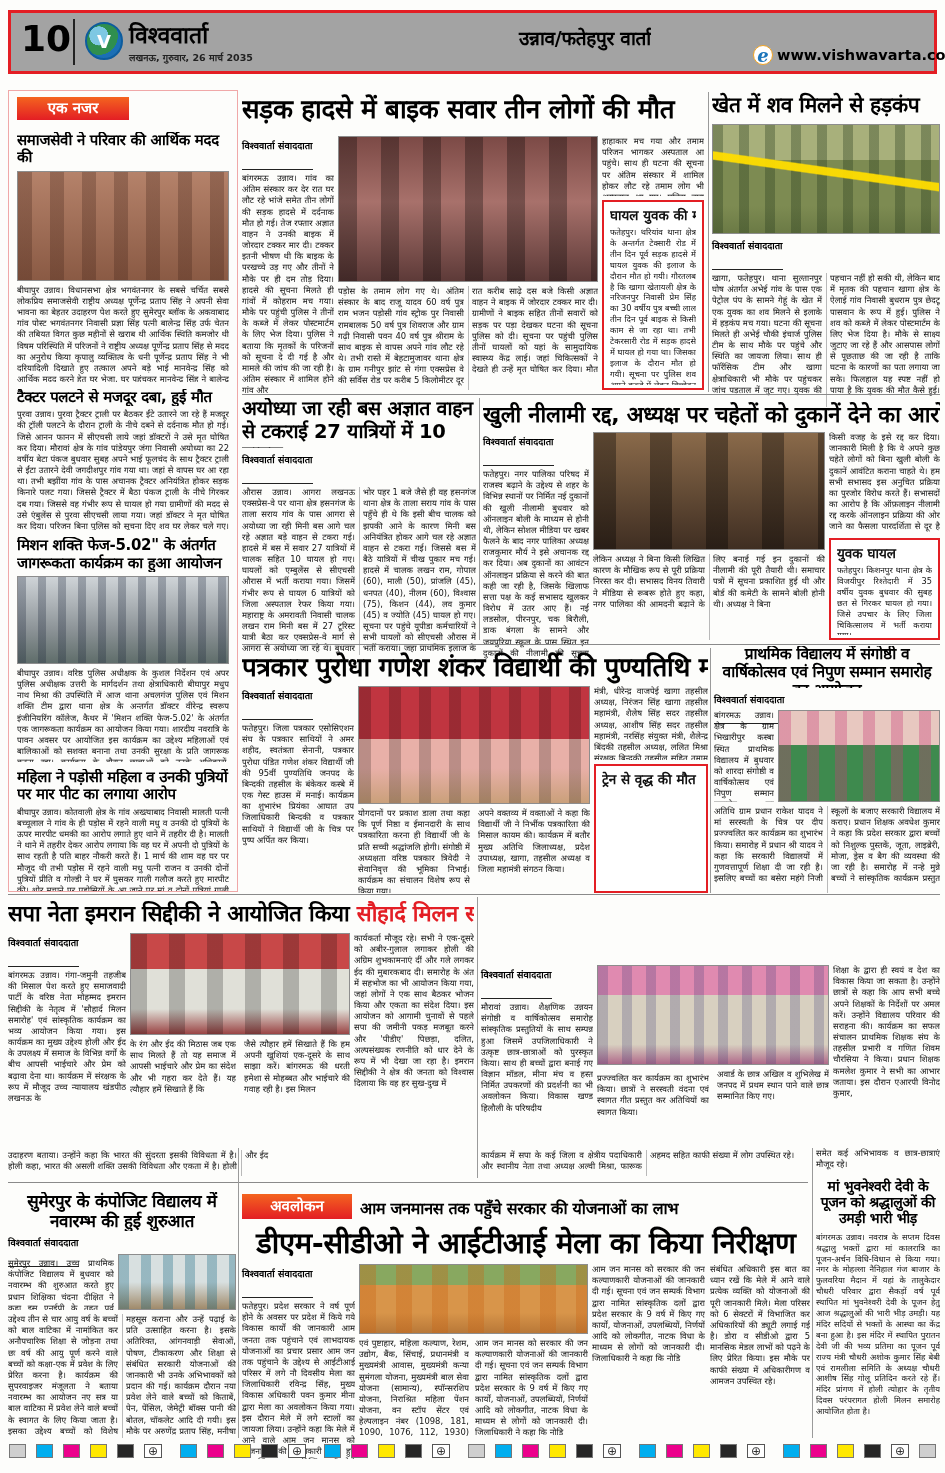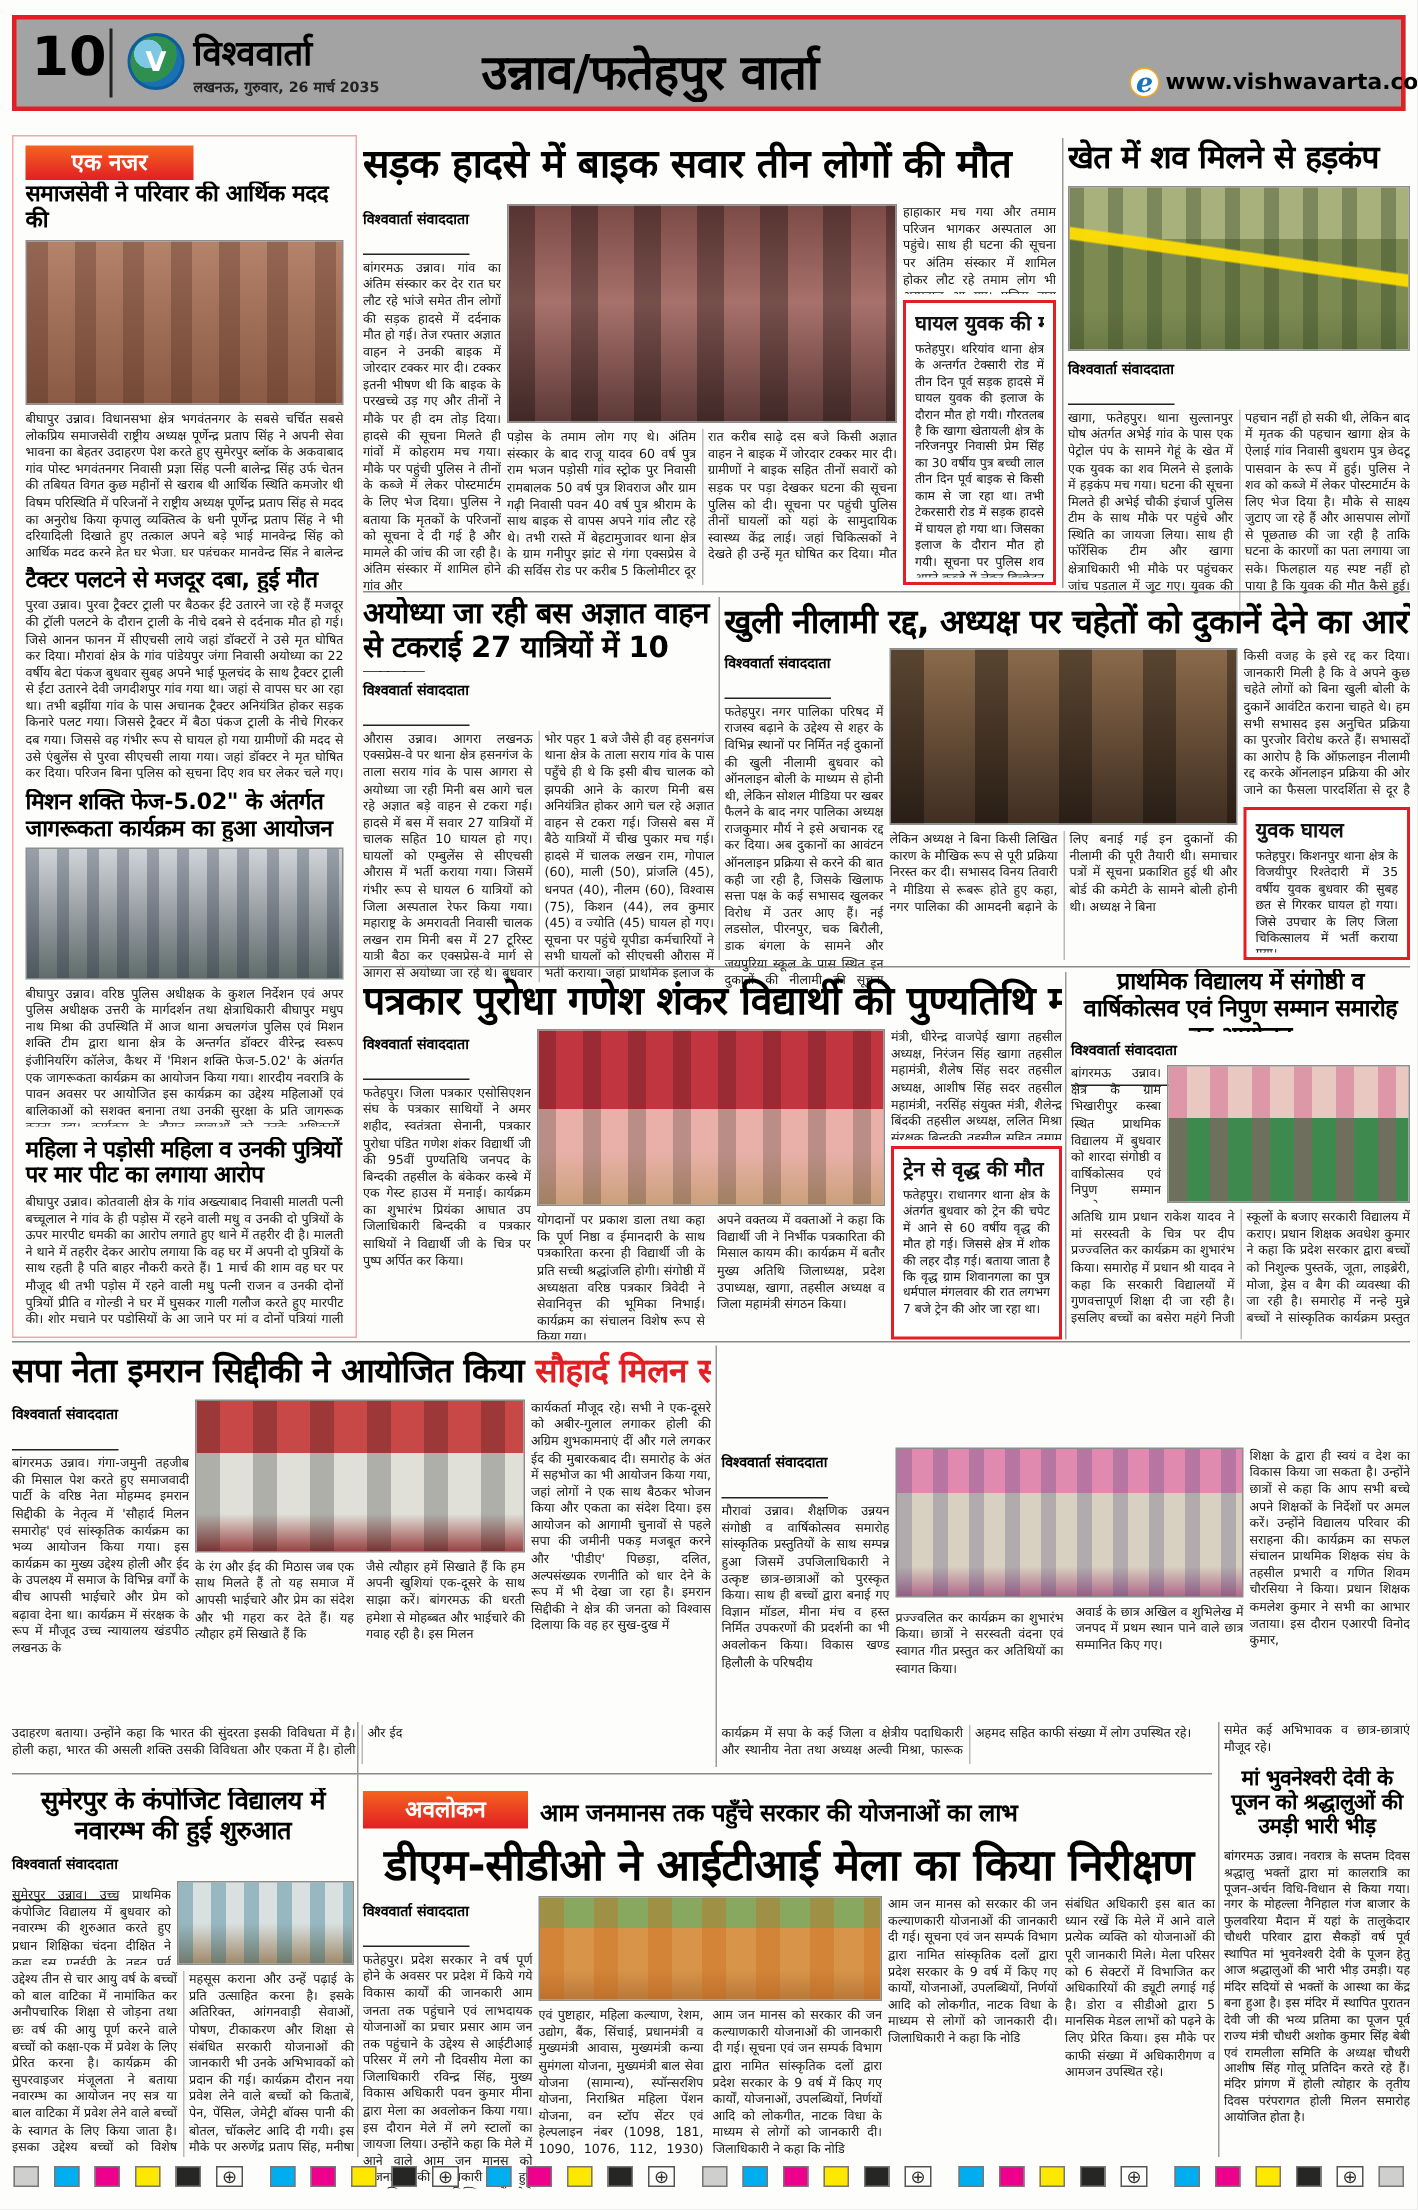--- a/index.html
+++ b/index.html
@@ -41,30 +41,30 @@
 <body>
 
 <div class="page">
 
   <div class="abs" style="left:8px;top:10px;width:929px;height:64px;border:3px solid #e31e24;background:#a3a3a3">
     <div class="abs" style="left:10px;top:5px;font-size:36px;font-weight:700;color:#000">10</div>
     <div class="abs" style="left:62px;top:6px;width:2px;height:46px;background:#222"></div>
     <div class="abs globe" style="left:74px;top:9px">V</div>
     <div class="abs" style="left:118px;top:5px;font-size:23px;font-weight:700;color:#000">विश्ववार्ता</div>
     <div class="abs" style="left:118px;top:38px;font-size:9.5px;font-weight:700;color:#222">लखनऊ,   गुरुवार, 26 मार्च 2035</div>
-    <div class="abs hl" style="left:310px;top:12px;width:330px;font-size:32px;text-align:left">उन्नाव/फतेहपुर वार्ता</div>
+    <div class="abs hl" style="left:310px;top:12px;width:330px;font-size:19px;text-align:right">उन्नाव/फतेहपुर वार्ता</div>
     <div class="abs" style="left:742px;top:32px;display:flex;align-items:center;gap:4px">
       <span class="eicon">e</span>
       <span style="font-size:14.5px;font-weight:700;color:#000">www.vishwavarta.com</span>
     </div>
   </div>
 
   <div class="abs sidebar" style="left:8px;top:90px;width:230px;height:802px">
     <div class="tagred" style="width:112px;height:23px;font-size:15px;line-height:23px">एक नजर</div>
-    <div class="hlw" style="font-size:15px;margin-top:1px">समाजसेवी ने परिवार की आर्थिक मदद की</div>
+    <div class="hlw" style="font-size:15px;margin-top:12px">समाजसेवी ने परिवार की आर्थिक मदद की</div>
     <div class="ph p1" style="height:110px;margin:4px 0"></div>
     <div class="bt" style="max-height:97px">बीघापुर उन्नाव। विधानसभा क्षेत्र भगवंतनगर के सबसे चर्चित सबसे लोकप्रिय समाजसेवी राष्ट्रीय अध्यक्ष पूर्णेन्द्र प्रताप सिंह ने अपनी सेवा भावना का बेहतर उदाहरण पेश करते हुए सुमेरपुर ब्लॉक के अकवाबाद गांव पोस्ट भगवंतनगर निवासी प्रज्ञा सिंह पत्नी बालेन्द्र सिंह उर्फ चेतन की तबियत विगत कुछ महीनों से खराब थी आर्थिक स्थिति कमजोर थी विषम परिस्थिति में परिजनों ने राष्ट्रीय अध्यक्ष पूर्णेन्द्र प्रताप सिंह से मदद का अनुरोध किया कृपालु व्यक्तित्व के धनी पूर्णेन्द्र प्रताप सिंह ने भी दरियादिली दिखाते हुए तत्काल अपने बड़े भाई मानवेन्द्र सिंह को आर्थिक मदद करने हेतु घर भेजा, घर पहुंचकर मानवेन्द्र सिंह ने बालेन्द्र उर्फ चेतन को आर्थिक मदद देकर बहन के शीघ्र स्वस्थ होने की कामना की व भविष्य में भी साथ रहने का भरोसा दिया। इस अवसर पर सचिन सिंह, प्रखर सिंह अव्यांश, रामजी यादव, सुनील सिंह आदि लोग मौजूद रहे।</div>
     <div class="hlw" style="font-size:15px;margin-top:7px">टैक्टर पलटने से मजदूर दबा, हुई मौत</div>
     <div class="bt" style="max-height:121px;margin-top:3px">पुरवा उन्नाव। पुरवा ट्रैक्टर ट्राली पर बैठकर ईंटे उतारने जा रहे हैं मजदूर की ट्रॉली पलटने के दौरान ट्राली के नीचे दबने से दर्दनाक मौत हो गई। जिसे आनन फानन में सीएचसी लाये जहां डॉक्टरों ने उसे मृत घोषित कर दिया। मौरावां क्षेत्र के गांव पांडेयपुर जंगा निवासी अयोध्या का 22 वर्षीय बेटा पंकज बुधवार सुबह अपने भाई फूलचंद के साथ ट्रैक्टर ट्राली से ईंटा उतारने देवी जगदीशपुर गांव गया था। जहां से वापस घर आ रहा था। तभी बझींया गांव के पास अचानक ट्रैक्टर अनियंत्रित होकर सड़क किनारे पलट गया। जिससे ट्रैक्टर में बैठा पंकज ट्राली के नीचे गिरकर दब गया। जिससे वह गंभीर रूप से घायल हो गया ग्रामीणों की मदद से उसे एंबुलेंस से पुरवा सीएचसी लाया गया। जहां डॉक्टर ने मृत घोषित कर दिया। परिजन बिना पुलिस को सूचना दिए शव घर लेकर चले गए। पंकज की मौत से पिता अयोध्या, मां शिवकुमारी, भाई फूलचंद, बेद प्रकाश बहन शशि बेहाल रहे। कोतवाल अमरनाथ यादव ने बताया कि जानकारी मिली है तहरीर मिलने पर कार्यवाई की जाएगी।</div>
     <div class="hlw" style="font-size:15px;margin-top:7px;max-height:40px">मिशन शक्ति फेज-5.02" के अंतर्गत जागरूकता कार्यक्रम का हुआ आयोजन</div>
     <div class="ph p2" style="height:88px;margin:4px 0"></div>
     <div class="bt" style="max-height:94px">बीघापुर उन्नाव। वरिष्ठ पुलिस अधीक्षक के कुशल निर्देशन एवं अपर पुलिस अधीक्षक उत्तरी के मार्गदर्शन तथा क्षेत्राधिकारी बीघापुर मधुप नाथ मिश्रा की उपस्थिति में आज थाना अचलगंज पुलिस एवं मिशन शक्ति टीम द्वारा थाना क्षेत्र के अन्तर्गत डॉक्टर वीरेन्द्र स्वरूप इंजीनियरिंग कॉलेज, कैथर में 'मिशन शक्ति फेज-5.02' के अंतर्गत एक जागरूकता कार्यक्रम का आयोजन किया गया। शारदीय नवरात्रि के पावन अवसर पर आयोजित इस कार्यक्रम का उद्देश्य महिलाओं एवं बालिकाओं को सशक्त बनाना तथा उनकी सुरक्षा के प्रति जागरूक करना रहा। कार्यक्रम के दौरान छात्राओं को उनके अधिकारों, आत्मनिर्भरता, व्यक्तिगत सुरक्षा उपायों एवं वर्तमान में बढ़ते साइबर अपराधों से बचाव के संबंध में विस्तृत जानकारी प्रदान की गई। इसके अतिरिक्त महिला सुरक्षा से संबंधित विभिन्न कानूनों एवं हेल्पलाइन नंबरों के प्रभावी उपयोग के बारे में अवगत कराया गया तथा उन्हें अपने अधिकारों के प्रति सजग रहने हेतु प्रेरित किया गया।</div>
     <div class="hlw" style="font-size:15px;margin-top:7px;max-height:40px">महिला ने पड़ोसी महिला व उनकी पुत्रियों पर मार पीट का लगाया आरोप</div>
     <div class="bt" style="max-height:86px;margin-top:3px">बीघापुर उन्नाव। कोतवाली क्षेत्र के गांव अख्त्याबाद निवासी मालती पत्नी बच्चूलाल ने गांव के ही पड़ोस में रहने वाली मधु व उनकी दो पुत्रियों के ऊपर मारपीट धमकी का आरोप लगाते हुए थाने में तहरीर दी है। मालती ने थाने में तहरीर देकर आरोप लगाया कि वह घर में अपनी दो पुत्रियों के साथ रहती है पति बाहर नौकरी करते हैं। 1 मार्च की शाम वह घर पर मौजूद थी तभी पड़ोस में रहने वाली मधु पत्नी राजन व उनकी दोनों पुत्रियों प्रीति व गोल्डी ने घर में घुसकर गाली गलौज करते हुए मारपीट की। शोर मचाने पर पड़ोसियों के आ जाने पर मां व दोनों पुत्रियां गाली गलौज व जान से मारने की धमकी देते हुए घर से निकल गईं। मधु तथा उनकी दोनों पुत्रियां आए दिन अपने दरवाजे पर बैठकर गाली गलौज तथा जान से मारने की धमकी देती रहती है।</div>
   </div>
@@ -127,21 +127,20 @@
     <div class="abs" style="left:0;top:36px;width:112px;height:209px">
       <span class="byline">विश्ववार्ता संवाददाता</span>
       <div class="bt" style="max-height:190px">फतेहपुर। जिला पत्रकार एसोसिएशन संघ के पत्रकार साथियों ने अमर शहीद, स्वतंत्रता सेनानी, पत्रकार पुरोधा पंडित गणेश शंकर विद्यार्थी जी की 95वीं पुण्यतिथि जनपद के बिन्दकी तहसील के बंकेकर कस्बे में एक गेस्ट हाउस में मनाई। कार्यक्रम का शुभारंभ प्रियंका आघात उप जिलाधिकारी बिन्दकी व पत्रकार साथियों ने विद्यार्थी जी के चित्र पर पुष्प अर्पित कर किया।</div>
     </div>
     <div class="abs ph p6" style="left:116px;top:38px;width:232px;height:118px"></div>
     <div class="abs bt" style="left:116px;top:160px;width:112px;height:85px">योगदानों पर प्रकाश डाला तथा कहा कि पूर्ण निष्ठा व ईमानदारी के साथ पत्रकारिता करना ही विद्यार्थी जी के प्रति सच्ची श्रद्धांजलि होगी। संगोष्ठी में अध्यक्षता वरिष्ठ पत्रकार त्रिवेदी ने सेवानिवृत्त की भूमिका निभाई। कार्यक्रम का संचालन विशेष रूप से किया गया।</div>
     <div class="abs bt" style="left:236px;top:160px;width:112px;height:85px">अपने वक्तव्य में वक्ताओं ने कहा कि विद्यार्थी जी ने निर्भीक पत्रकारिता की मिसाल कायम की। कार्यक्रम में बतौर मुख्य अतिथि जिलाध्यक्ष, प्रदेश उपाध्यक्ष, खागा, तहसील अध्यक्ष व जिला महामंत्री संगठन किया।</div>
     <div class="abs bt" style="left:352px;top:38px;width:114px;height:74px">मंत्री, धीरेन्द्र वाजपेई खागा तहसील अध्यक्ष, निरंजन सिंह खागा तहसील महामंत्री, शैलेष सिंह सदर तहसील अध्यक्ष, आशीष सिंह सदर तहसील महामंत्री, नरसिंह संयुक्त मंत्री, शैलेन्द्र बिंदकी तहसील अध्यक्ष, ललित मिश्रा संरक्षक बिन्दकी तहसील सहित तमाम पत्रकार साथी मौजूद रहे।</div>
     <div class="abs redbox" style="left:352px;top:116px;width:114px;height:129px">
       <div class="rt">ट्रेन से वृद्ध की मौत</div>
-      <div class="bt" style="font-size:8.2px;max-height:96px">फतेहपुर। राधानगर थाना क्षेत्र के अंतर्गत बुधवार को ट्रेन की चपेट में आने से 60 वर्षीय वृद्ध की मौत हो गई। जिससे क्षेत्र में शोक की लहर दौड़ गई। बताया जाता है कि वृद्ध ग्राम शिवानगला का पुत्र धर्मपाल मंगलवार की रात लगभग 7 बजे ट्रेन की ओर जा रहा था।</div>
     </div>
   </div>
 
   <div class="abs vline" style="left:710px;top:648px;height:245px"></div>
 
   <div class="abs" style="left:714px;top:646px;width:226px;height:247px">
     <div class="hlw" style="font-size:15.5px;text-align:center;max-height:42px">प्राथमिक विद्यालय में संगोष्ठी व वार्षिकोत्सव एवं निपुण सम्मान समारोह का आयोजन</div>
     <span class="byline" style="margin-top:2px">विश्ववार्ता संवाददाता</span>
     <div class="abs bt" style="left:0;top:64px;width:60px;height:92px">बांगरमऊ उन्नाव। क्षेत्र के ग्राम भिखारीपुर कस्बा स्थित प्राथमिक विद्यालय में बुधवार को शारदा संगोष्ठी व वार्षिकोत्सव एवं निपुण सम्मान समारोह का आयोजन किया गया। मुख्य</div>
     <div class="abs ph p7" style="left:64px;top:64px;width:162px;height:92px"></div>

